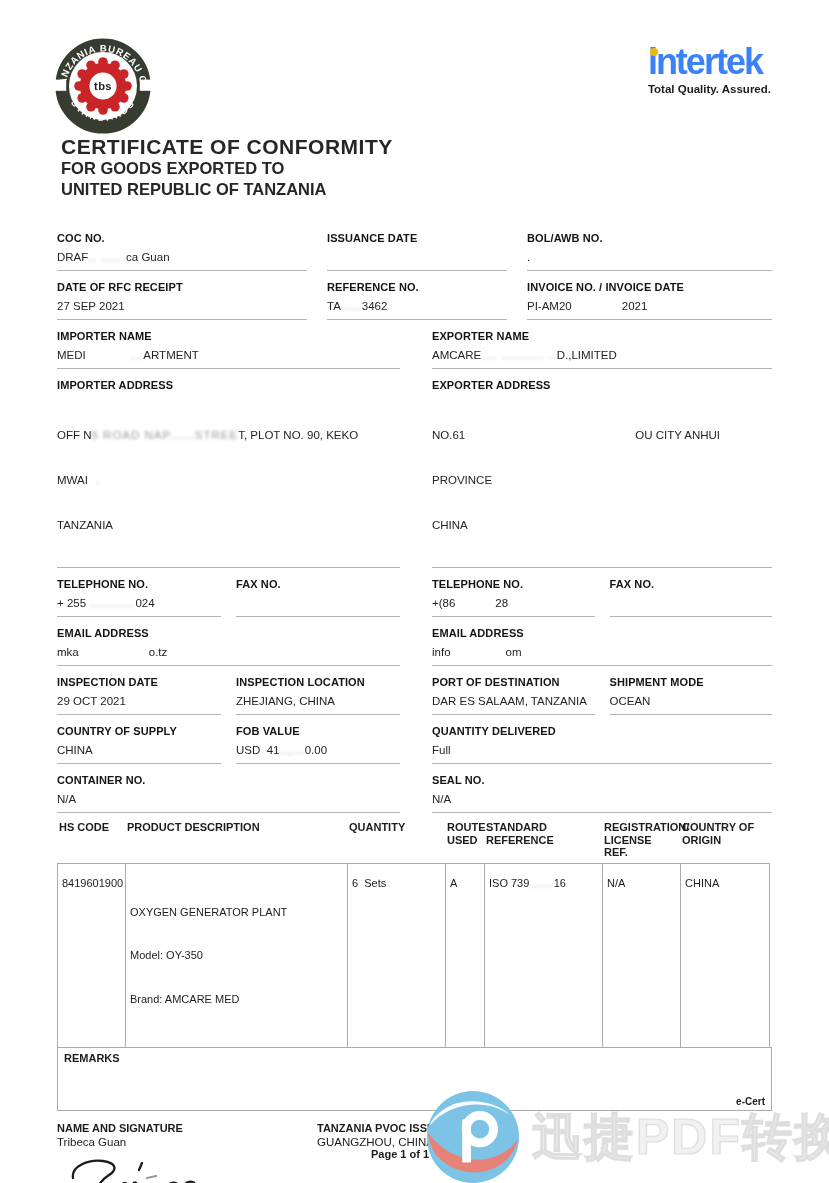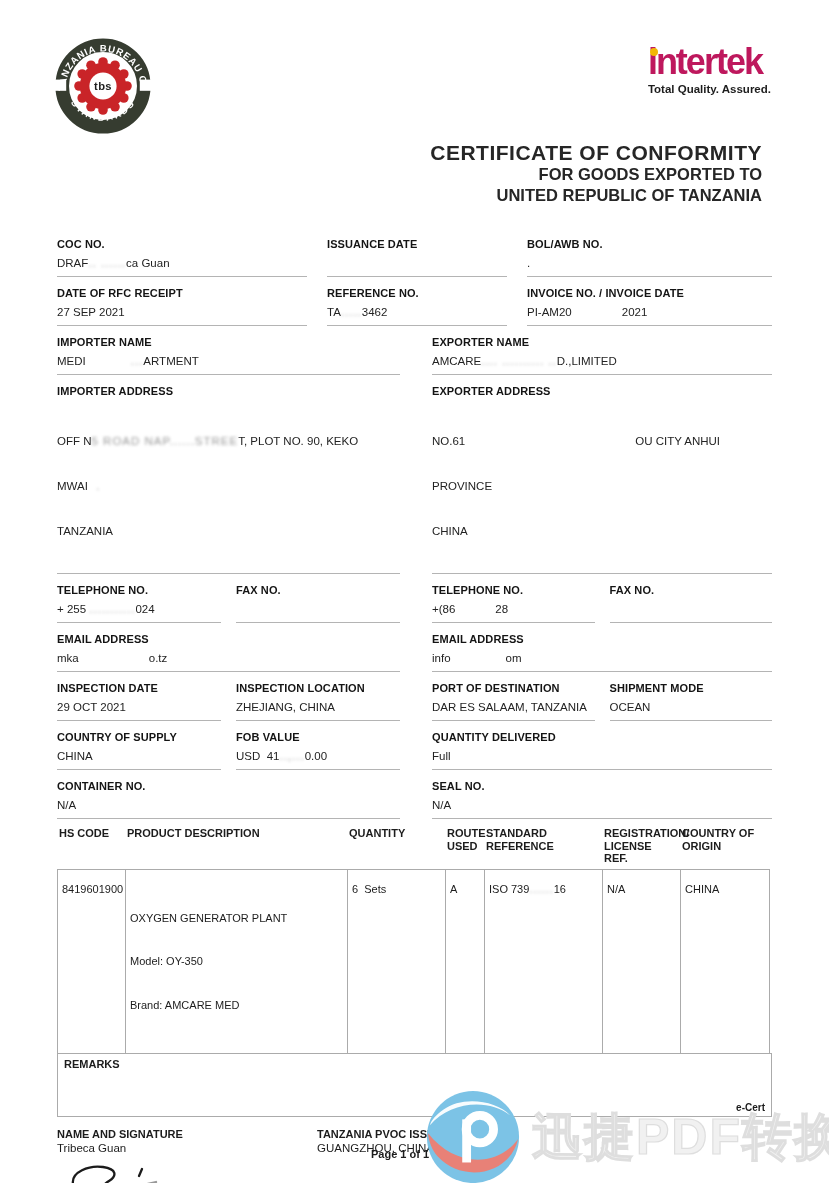--- a/index.html
+++ b/index.html
@@ -7,26 +7,26 @@
   .page {
     position:relative; width:829px; height:1183px; margin:0 auto;
     background:#fff; overflow:hidden;
     font-family:"Liberation Sans", sans-serif; color:#1c1c1c;
   }
   .content { padding:0 57px; position:relative; }
 
   
   .tbs-logo { position:absolute; left:55px; top:38px; }
   .intertek { position:absolute; right:58px; top:44px; }
-  .intertek .word { position:relative; font-size:36px; font-weight:bold; letter-spacing:-2px; color:#be185d; line-height:1; }
+  .intertek .word { position:relative; font-size:36px; font-weight:bold; letter-spacing:-2px; color:#3b82f6; line-height:1; }
   .intertek .idot { position:absolute; left:2px; top:4px; width:8px; height:8px; border-radius:50%; background:#f2b705; }
   .intertek .tag { font-size:11.5px; font-weight:bold; color:#1d1d1d; margin-top:3px; letter-spacing:0; }
 
   
-  .title { margin:10px; padding-top:131px; text-align:right; color:#262626; }
+  .title { margin:4px; padding-top:131px; text-align:left; color:#262626; }
   .title .t1 { font-size:21px; font-weight:bold; letter-spacing:0.5px; line-height:23px; }
   .title .t2 { font-size:16.5px; font-weight:bold; line-height:21px; }
 
   
   .fields { margin-top:22px; }
   .rowA { display:grid; grid-template-columns:250px 180px 1fr; column-gap:20px; }
   .row2 { display:grid; grid-template-columns:343px 1fr; column-gap:32px; }
   .pair { display:grid; grid-template-columns:1fr 1fr; column-gap:15px; }
   .flabel { font-size:11px; font-weight:bold; color:#141414; padding:10px 0 5px; letter-spacing:0.1px; white-space:pre-wrap; }
   .fvalue { font-size:11.5px; color:#232323; border-bottom:1.5px solid #b4b4b4; min-height:22px; padding:2px 0 4px; white-space:pre-wrap; }

